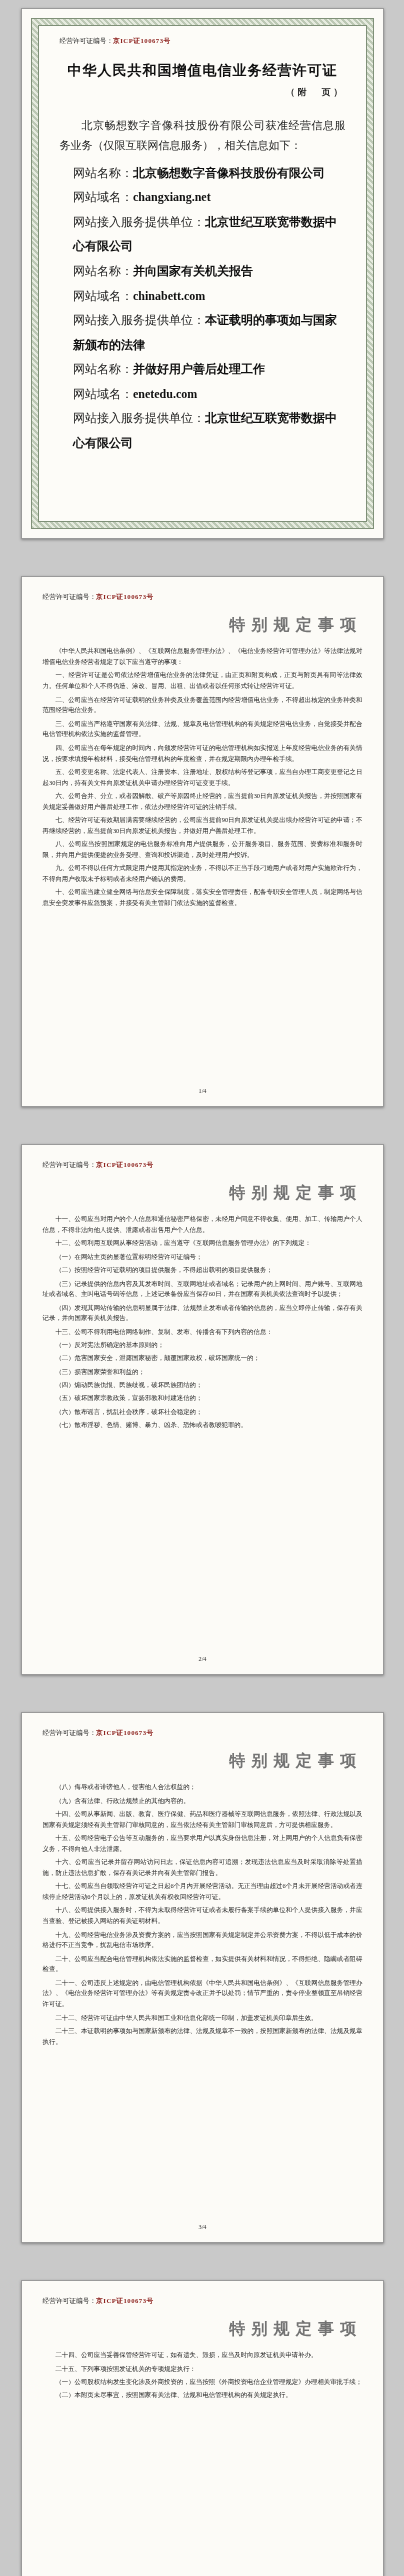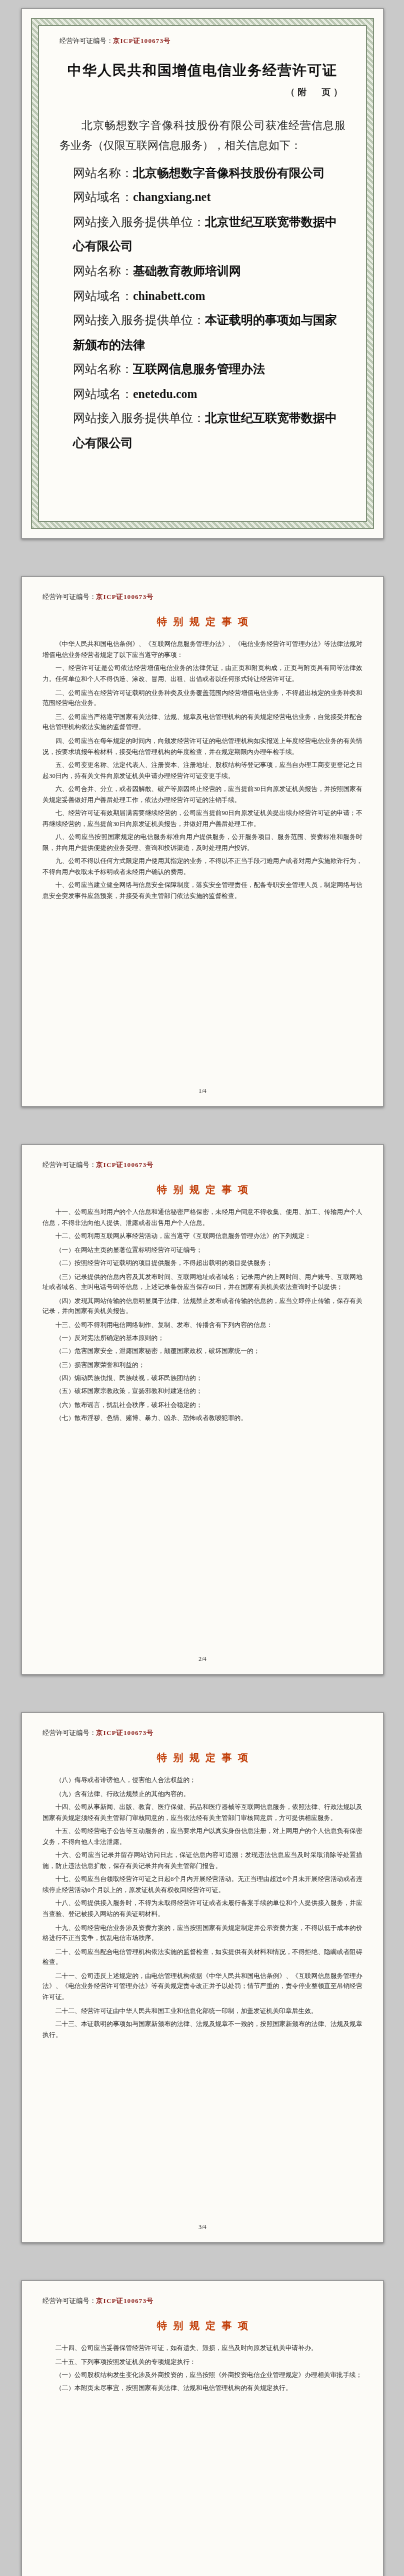--- a/index.html
+++ b/index.html
@@ -70,26 +70,26 @@
   .cert-fields { padding-left: 13.4px; }
   .cert-field { font-size: 12px; line-height: 2.05; }
   .f-label { color: #1c1c1c; }
   .f-value { font-weight: bold; color: #111; }
 
   
   .prov { height: 531px; padding: 15.5px 20.6px 36px 20.6px; }
   .prov-header { font-size: 6.7px; }
   .prov-title {
     margin: 13.4px 0 10.3px 0;
-    text-align: center;
-    font-size: 10px;
+    text-align: right;
+    font-size: 16px;
     font-weight: bold;
     letter-spacing: 6.2px;
     text-indent: 6.2px; 
-    color: #c2410c;
+    color: #737373;
   }
   .para {
     margin: 0 0 2.6px 0;
     font-size: 6.4px;
     line-height: 1.68;
     text-indent: 2em;
     text-align: justify;
     color: #222;
   }
   .page-num {
@@ -122,33 +122,33 @@
 
           <div class="cert-field">
             <span class="f-label">网站域名：</span><span class="f-value">changxiang.net</span>
           </div>
 
           <div class="cert-field">
             <span class="f-label">网站接入服务提供单位：</span><span class="f-value">北京世纪互联宽带数据中心有限公司</span>
           </div>
 
           <div class="cert-field">
-            <span class="f-label">网站名称：</span><span class="f-value">基础教育教师培训网</span>
+            <span class="f-label">网站名称：</span><span class="f-value">并向国家有关机关报告</span>
           </div>
 
           <div class="cert-field">
             <span class="f-label">网站域名：</span><span class="f-value">chinabett.com</span>
           </div>
 
           <div class="cert-field">
             <span class="f-label">网站接入服务提供单位：</span><span class="f-value">本证载明的事项如与国家新颁布的法律</span>
           </div>
 
           <div class="cert-field">
-            <span class="f-label">网站名称：</span><span class="f-value">互联网信息服务管理办法</span>
+            <span class="f-label">网站名称：</span><span class="f-value">并做好用户善后处理工作</span>
           </div>
 
           <div class="cert-field">
             <span class="f-label">网站域名：</span><span class="f-value">enetedu.com</span>
           </div>
 
           <div class="cert-field">
             <span class="f-label">网站接入服务提供单位：</span><span class="f-value">北京世纪互联宽带数据中心有限公司</span>
           </div>
         </div>

